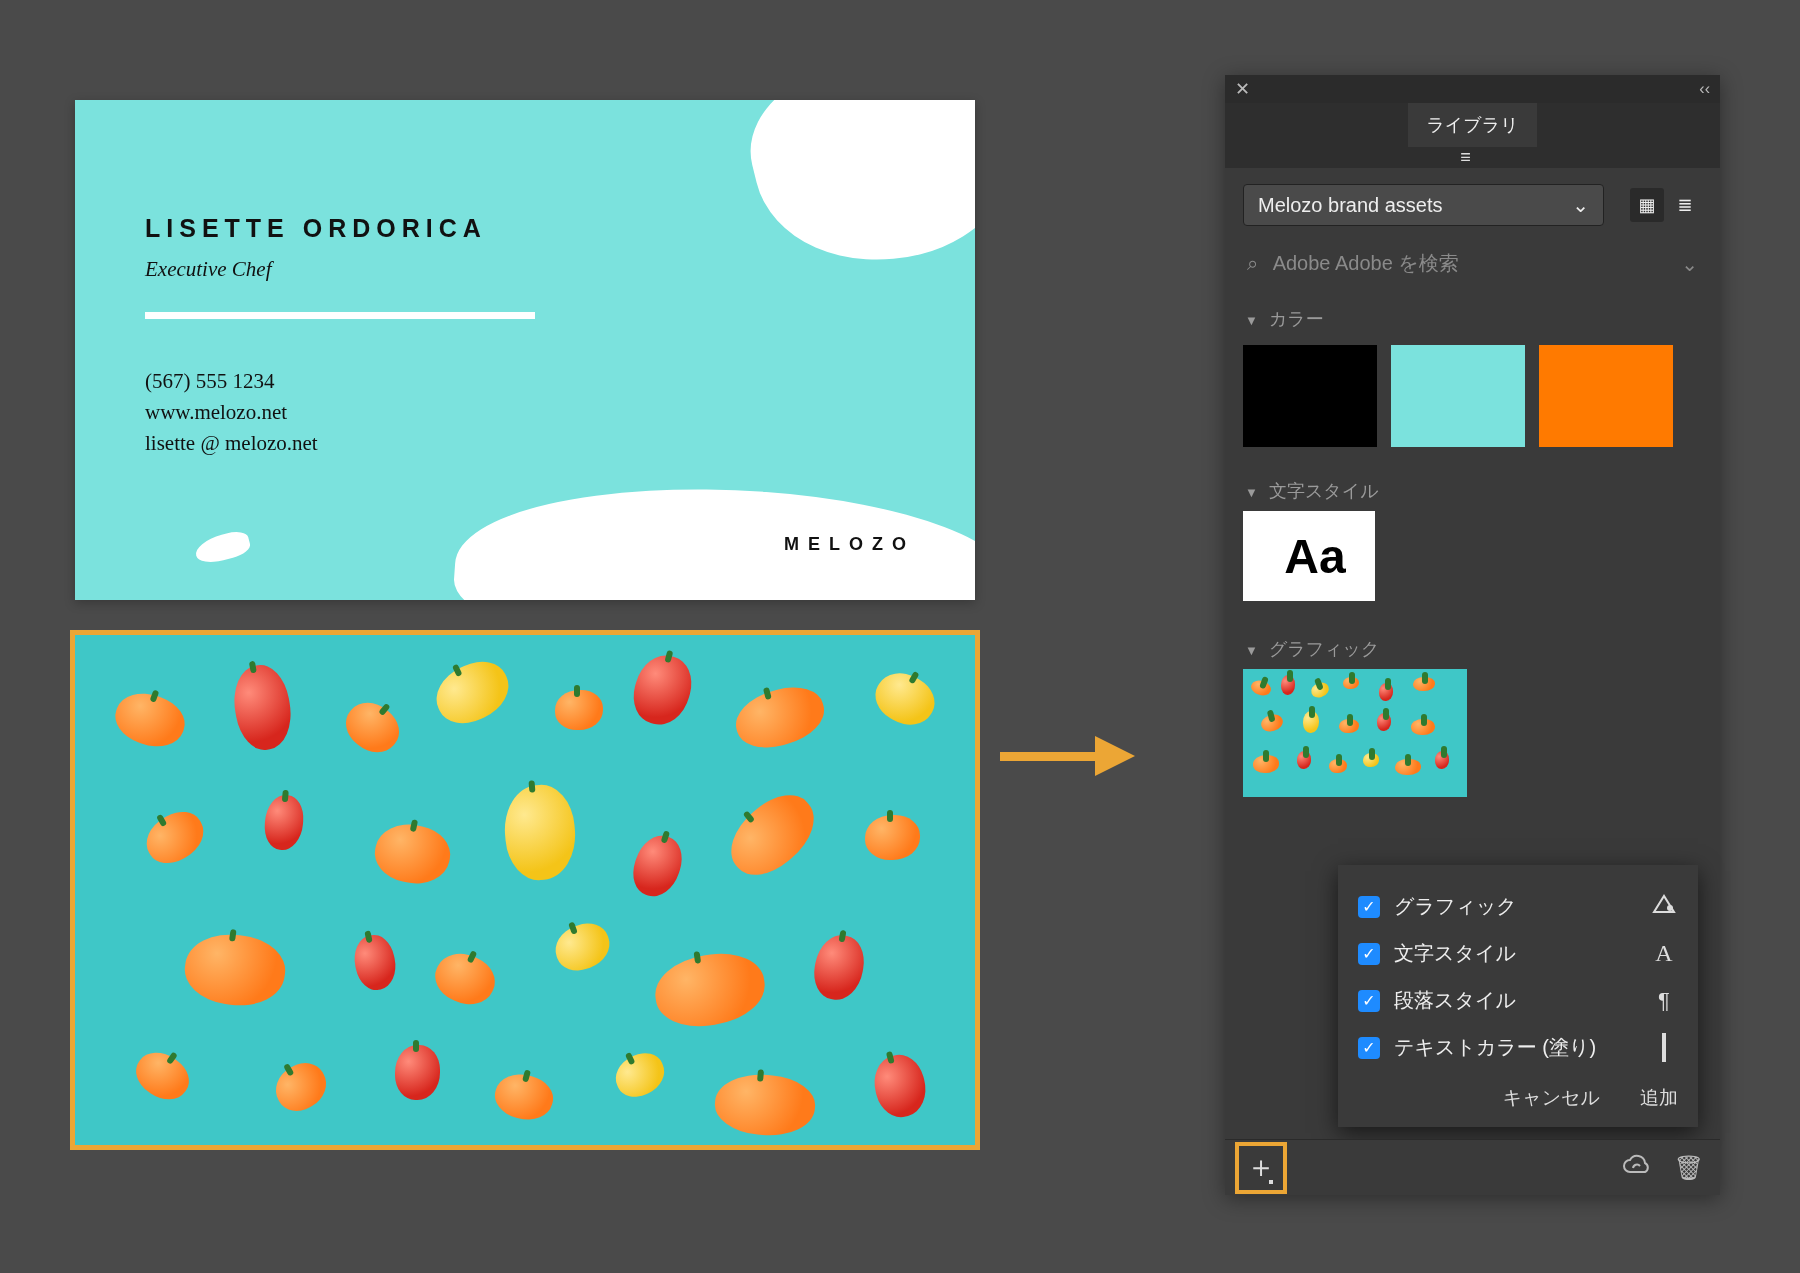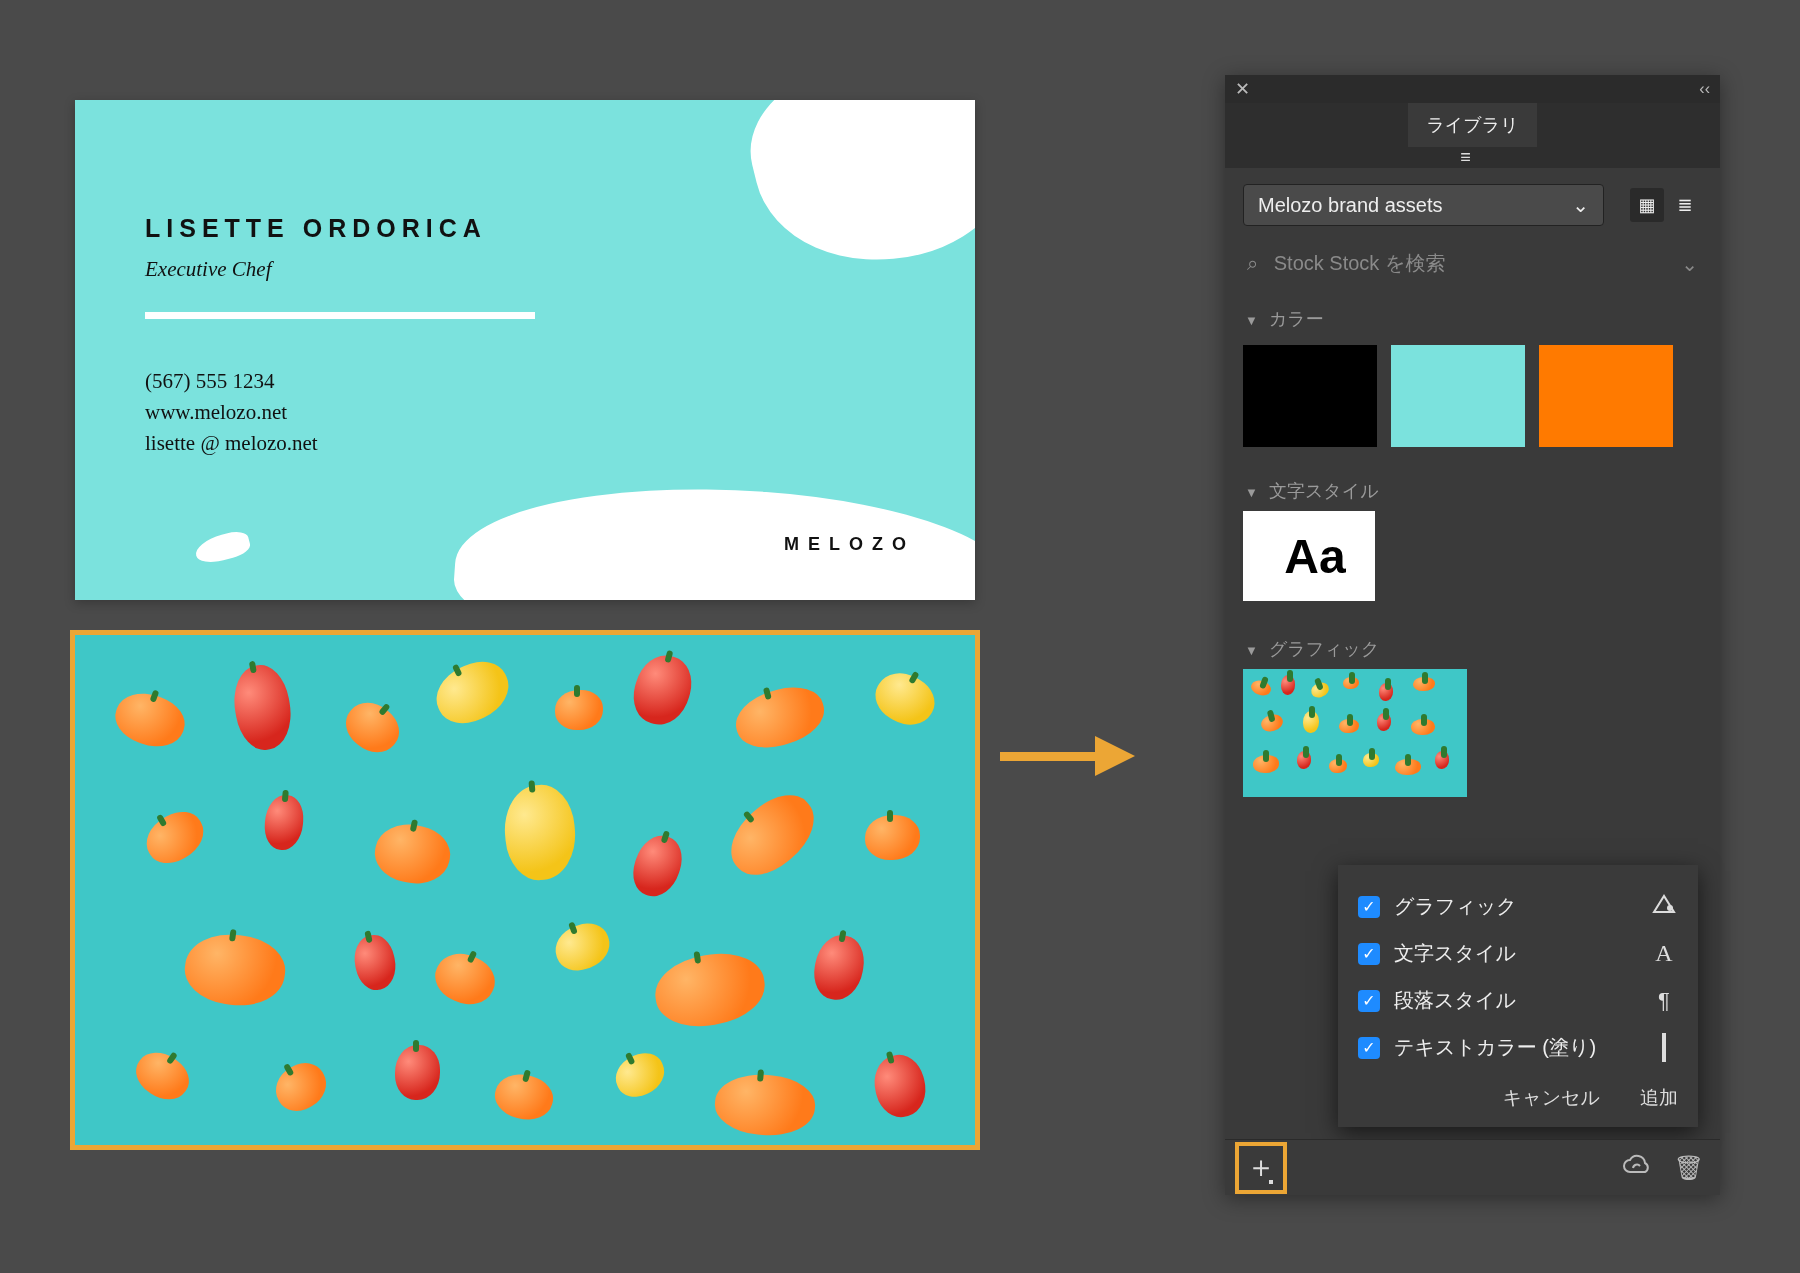--- a/index.html
+++ b/index.html
@@ -457,21 +457,21 @@
         </div>
         <div class="view-btn">
           <span>≣</span>
         </div>
       </div>
     </div>
 
     <div class="search-row">
       <span>
         <span class="mag">⌕</span>
-        <span>Stock Stock を検索</span>
+        <span>Adobe Adobe を検索</span>
       </span>
       <span>⌄</span>
     </div>
 
     <div class="section-head">
       <span class="tri">▼</span>
       <span>カラー</span>
     </div>
     <div class="swatches">
       <div class="swatch" style="background:#000000"></div>

